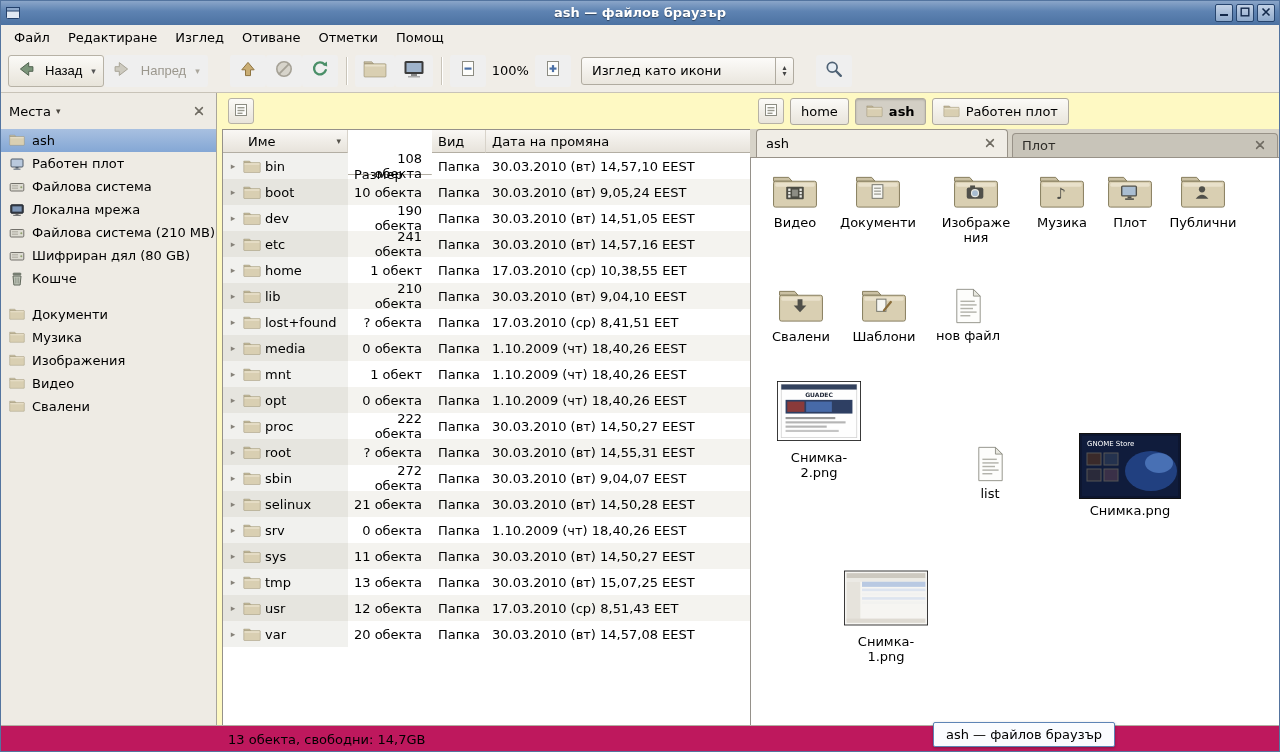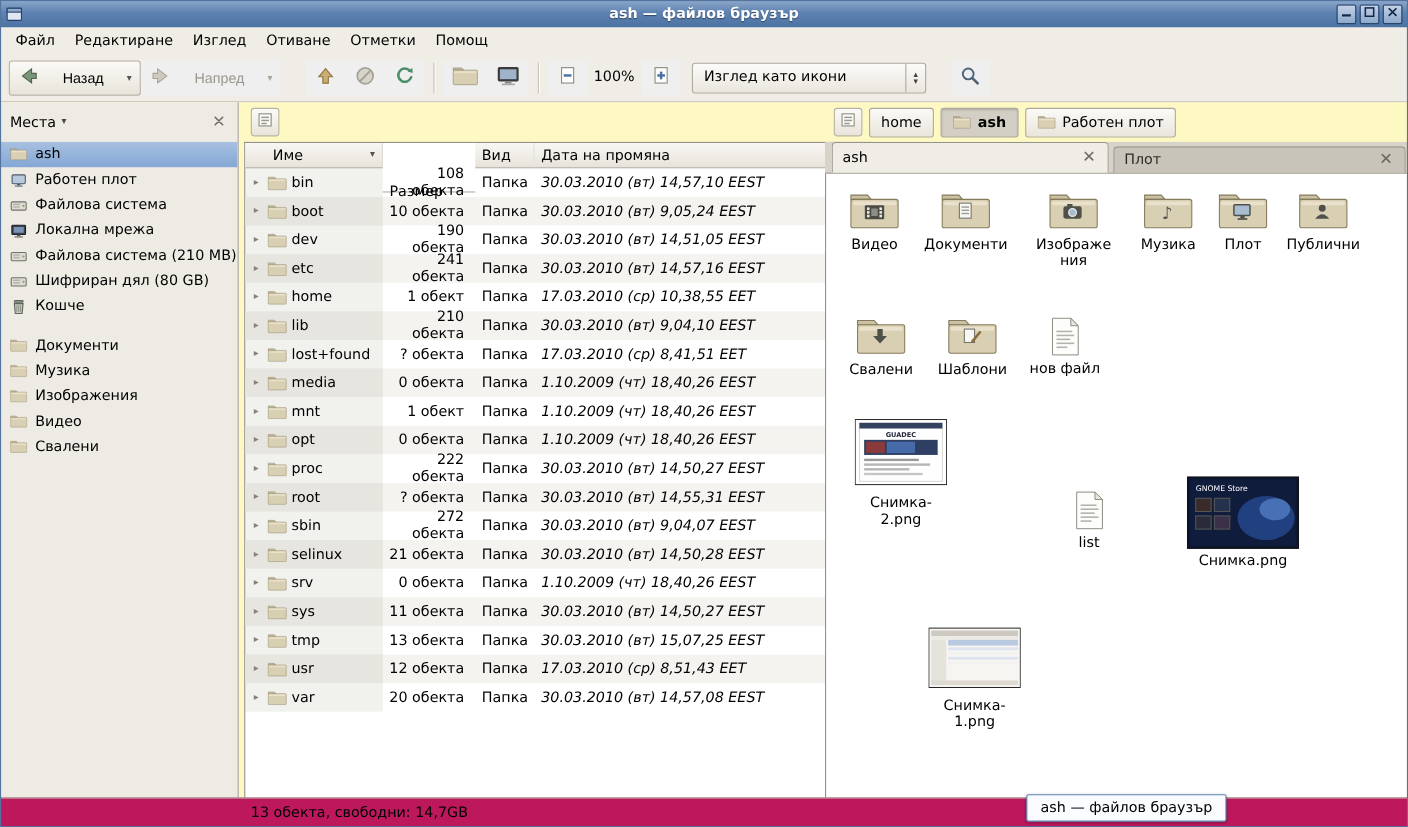--- a/index.html
+++ b/index.html
@@ -23,21 +23,21 @@
     background:linear-gradient(#c3d2e6,#8ea9cb); display:flex; align-items:center; justify-content:center; }
 
   
   .menubar { position:absolute; top:25px; left:0; right:0; height:24px; background:#f0ede7;
     display:flex; align-items:center; padding-left:5px; }
   .menu-item { padding:3px 9px; white-space:nowrap; }
 
   
   .toolbar { position:absolute; top:49px; left:0; right:0; height:44px; background:#f0ede7;
     border-bottom:1px solid #c8c3b8; display:flex; align-items:center; padding:0 8px; }
-  .tb-btn { display:flex; align-items:center; gap:21px; height:32px; padding:0 7px;
+  .tb-btn { display:flex; align-items:center; gap:9px; height:32px; padding:0 7px;
     border:1px solid transparent; border-radius:3px; font-size:13px;text-align:right; }
   .tb-btn.raised { border-color:#b7b2a6; background:linear-gradient(#fbfaf7,#e8e4da); }
   .tb-btn.disabled { color:#9b978d; }
   .chev { font-size:9px; color:#555; }
   .disabled .chev { color:#aaa69c; }
   .tb-sep { width:1px; height:28px; background:#c9c4b9; margin:0 8px; box-shadow:1px 0 0 #fff; }
   .tb-gap { width:22px; }
   .zoom-label { padding:0 6px; }
   .combo { display:flex; align-items:center; height:28px; border:1px solid #b0aba0; border-radius:3px;
     background:linear-gradient(#fcfbf9,#eae6de); margin-left:10px;gap:44px; }
@@ -75,21 +75,21 @@
   .lv-h.date { flex:1; border-right:none; }
   .sort-ind { margin-left:auto; font-size:9px; color:#55524a; }
   .lv-row { display:flex; height:26px; align-items:center; }
   .lv-rows .lv-row:nth-child(even) { background:#f4f3ef; }
   .cell-name { width:125px; display:flex; align-items:center; height:100%;
     background:rgba(60,50,20,.07); padding-left:4px; gap:4px; overflow:hidden; }
   .expander { color:#87837a; font-size:9px; width:12px; text-align:center; flex:none; }
   .row-icon { width:18px; height:15px; display:flex; flex:none; }
   .cell-size { width:84px; text-align:right; padding-right:10px; }
   .cell-type { width:54px; padding-left:6px; }
-  .cell-date { flex:1; padding-left:6px; white-space:nowrap;font-style:italic; }
+  .cell-date { flex:1; padding-left:6px; white-space:nowrap; }
 
   
   .right { position:absolute; left:750px; top:0; width:530px; height:100%; }
   .crumbs { height:36px; display:flex; align-items:center; padding-left:8px; gap:6px; }
   .crumb { height:27px; border:1px solid #aea99e; border-radius:3px;
     background:linear-gradient(#fbfaf7,#e9e5dc); display:flex; align-items:center; gap:6px; padding:0 10px; }
   .crumb.active { background:#d3cfc5; box-shadow:inset 0 1px 2px rgba(0,0,0,.18); font-weight:bold; }
   .crumb .icon16 { width:17px; height:15px; }
   .tabbar { height:29px; background:#d7d3c8; border-bottom:1px solid #989288;
     display:flex; align-items:flex-end; padding-left:6px; }

